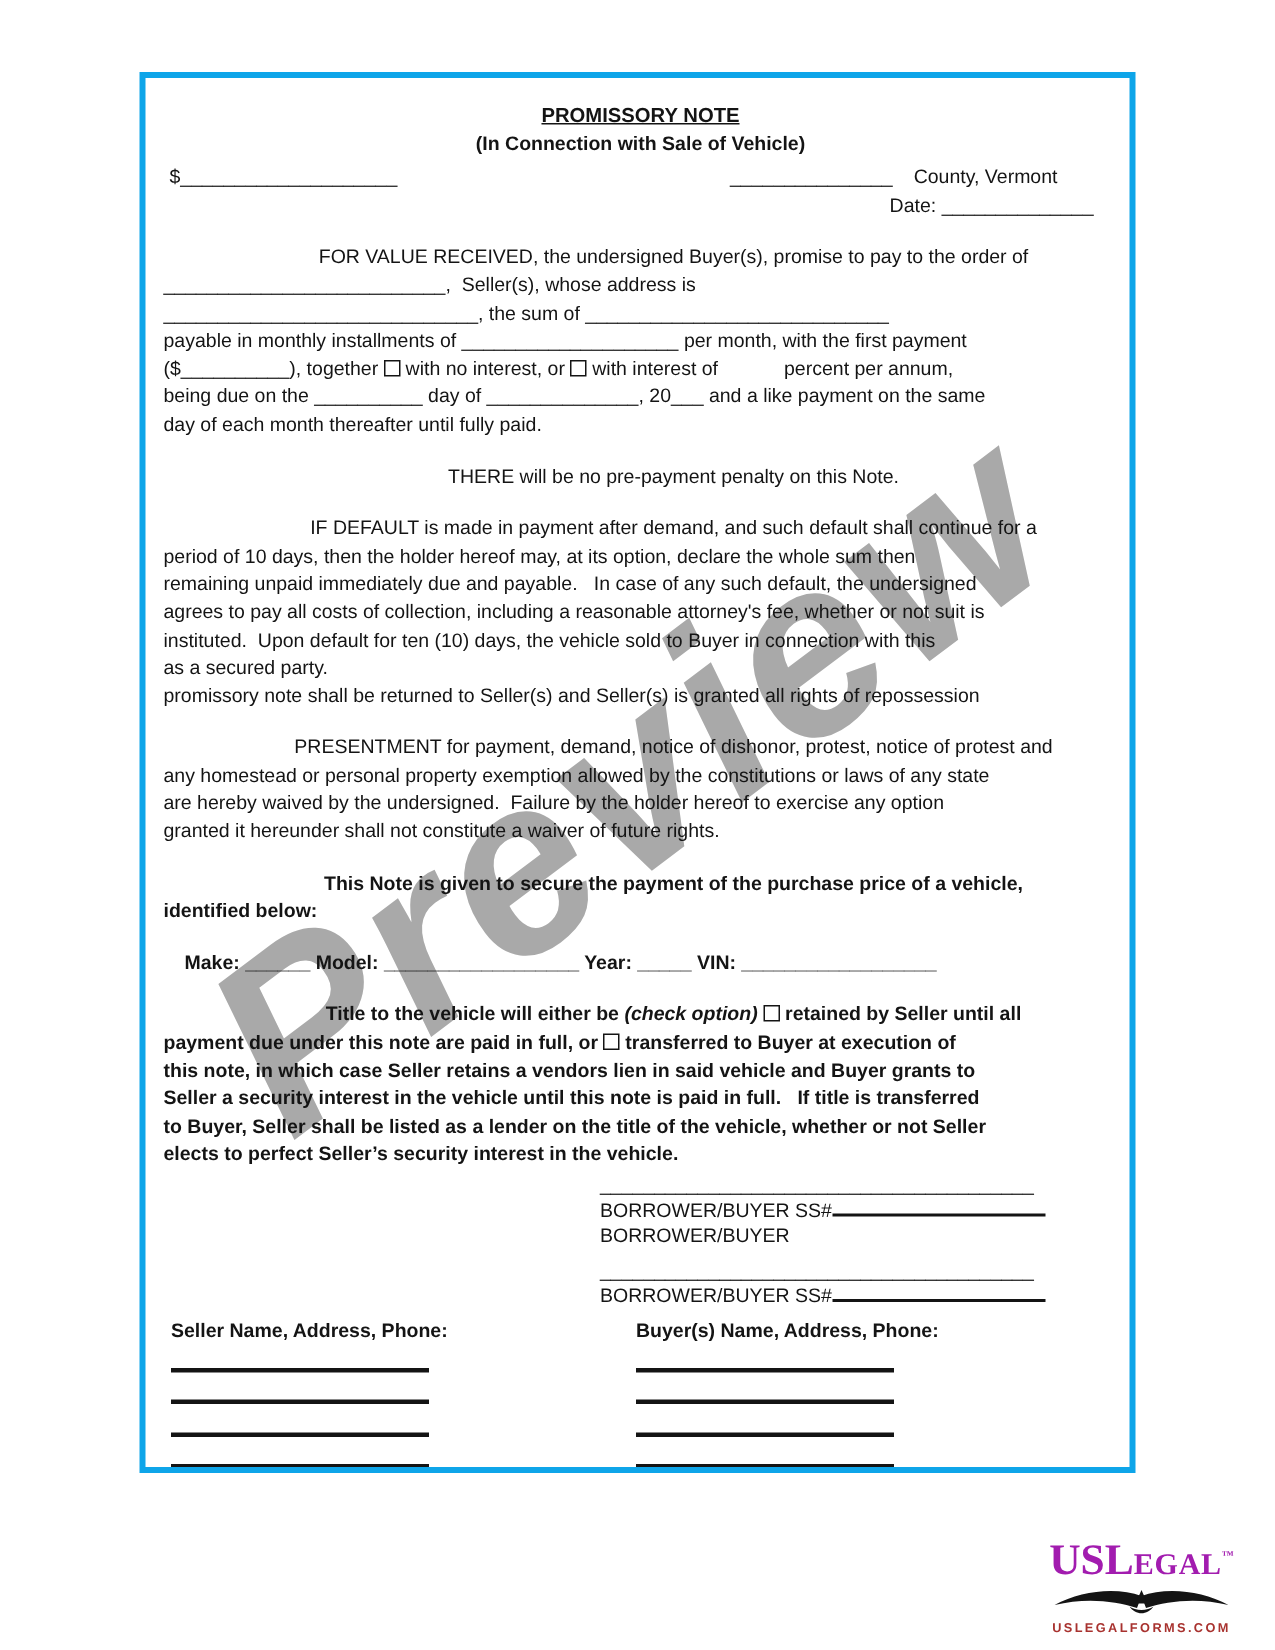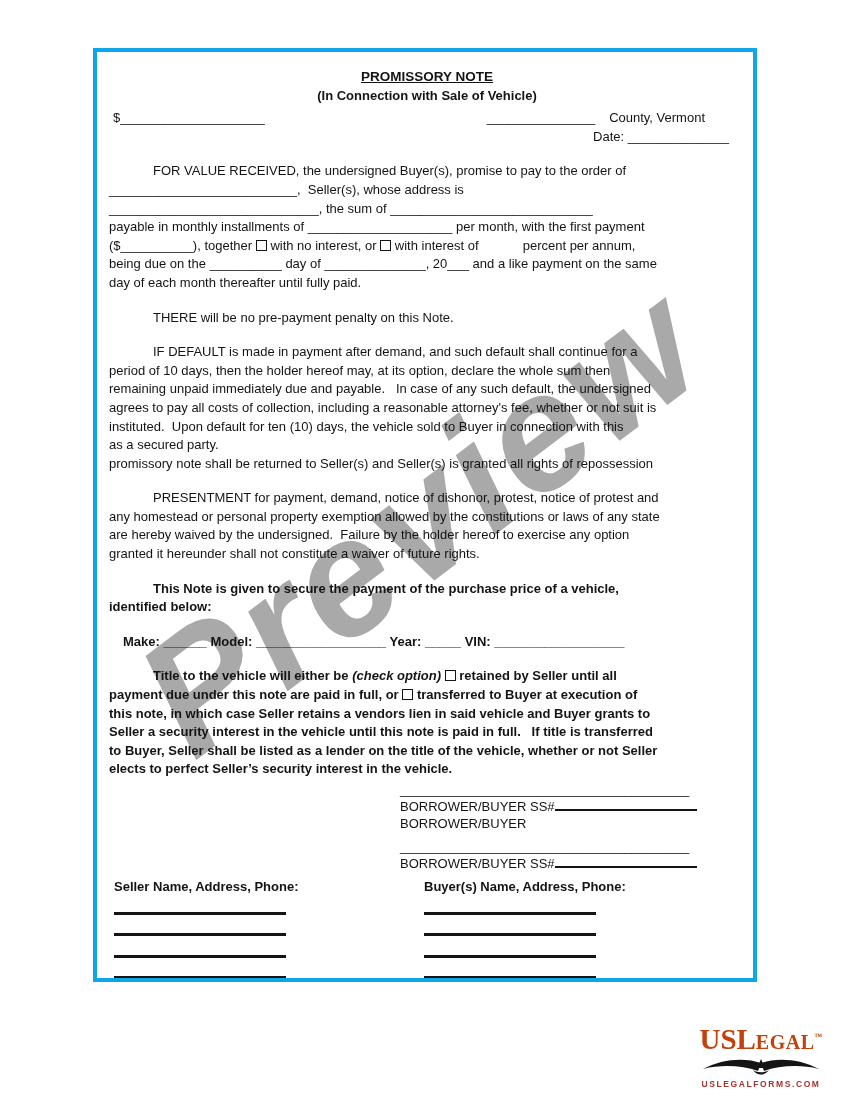--- a/index.html
+++ b/index.html
@@ -20,41 +20,41 @@
   .title { text-align:center; font-weight:bold; text-decoration:underline;
     font-size:13.5px; margin-top:8px; }
   .subtitle { text-align:center; font-weight:bold; font-size:13px; }
 
   .hdr-row { display:flex; justify-content:space-between; margin-top:4px; padding-left:4px; }
   .county-group { margin-right:40px; }
   .county-group .blank { margin-right:14px; }
   .date-row { text-align:right; padding-right:16px; }
 
   .para { margin-top:16px; }
-  .ind { padding-left:44px; }
+  .ind { padding-left:44px;text-align:center; }
   .b { font-weight:bold; }
   .i { font-style:italic; }
 
   .cb { display:inline-block; width:11px; height:11px; border:1px solid #141414;
     vertical-align:-1px; background:#fff; }
   .gap-rate { display:inline-block; width:44px; }
 
   .sigblock { margin-top:2px; margin-left:291px; line-height:17px; }
   .ssline { display:inline-block; width:142px; border-bottom:2px solid #141414; height:13px; }
   .sigsp { height:6px; }
 
   .parties { display:flex; margin-top:6px; }
   .pcol-left { width:305px; padding-left:5px; }
   .pcol-right { padding-left:10px; }
   .phead { font-weight:bold; font-size:13px; }
   .rule { width:172px; height:3px; background:#141414; margin-top:18.5px; }
   .rule.first { margin-top:15px; }
 
   .brand { position:absolute; right:16px; top:1022px; width:146px; text-align:center; z-index:2; }
-  .brand-text { font-family:"Liberation Serif", serif; font-weight:bold; color:#c2410c;
+  .brand-text { font-family:"Liberation Serif", serif; font-weight:bold; color:#a21caf;
     line-height:30px; white-space:nowrap; }
   .brand-big { font-size:29px; }
   .brand-small { font-size:20px; letter-spacing:0.5px; }
   .brand-tm { font-size:8px; vertical-align:10px; }
   .eagle { display:block; margin:-3px auto 0 auto; }
   .brand-site { font-size:8.5px; font-weight:bold; color:#a8322f; letter-spacing:1.6px; margin-top:1px; }
 </style>
 </head>
 <body>
 

